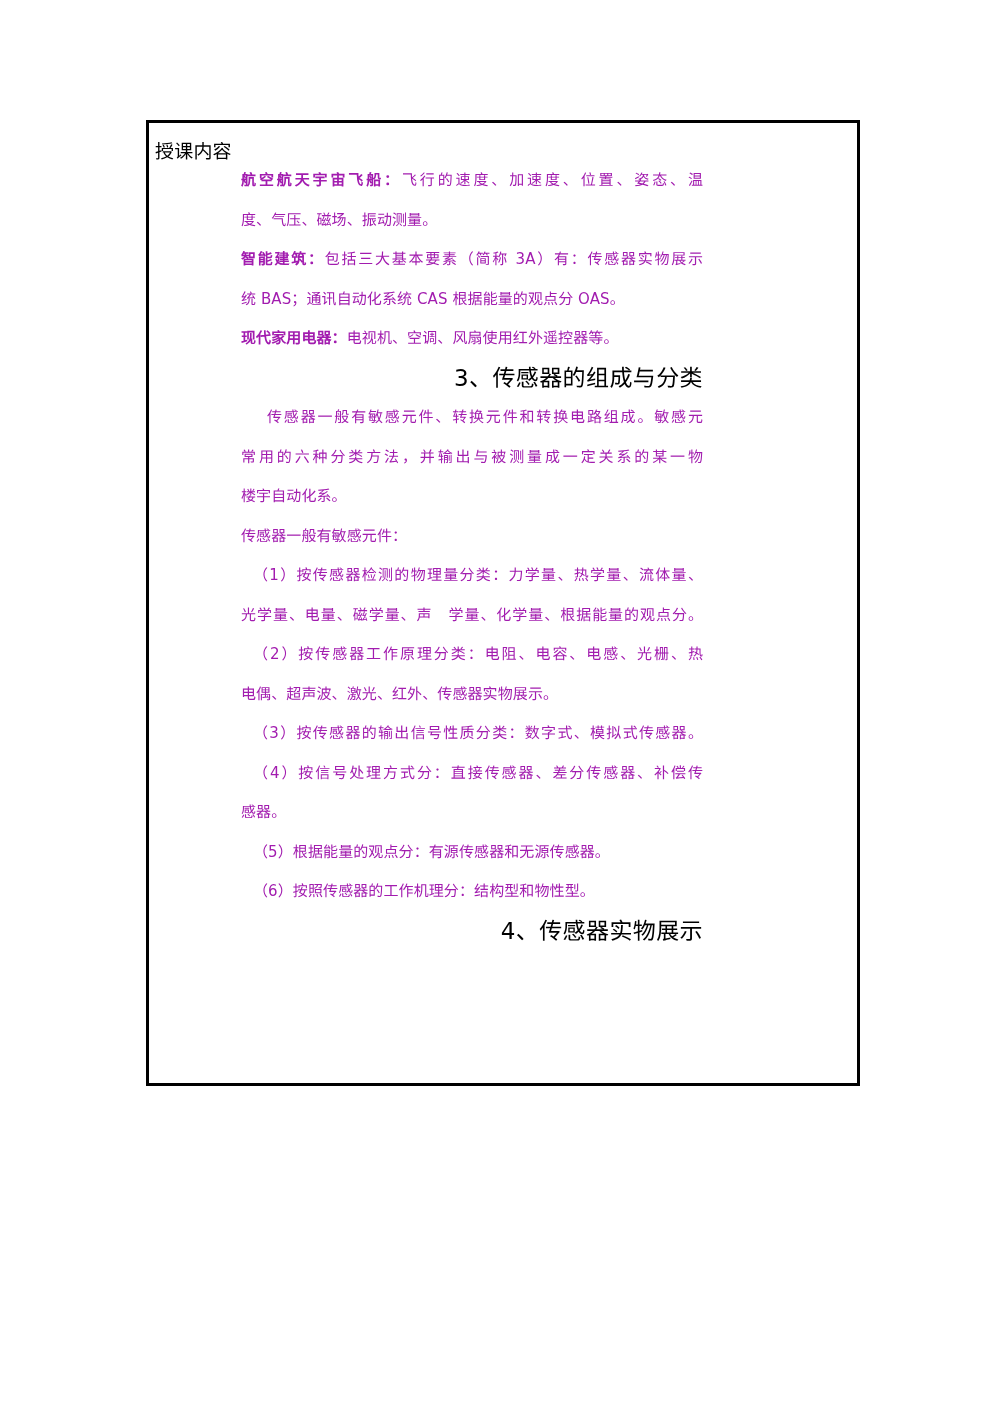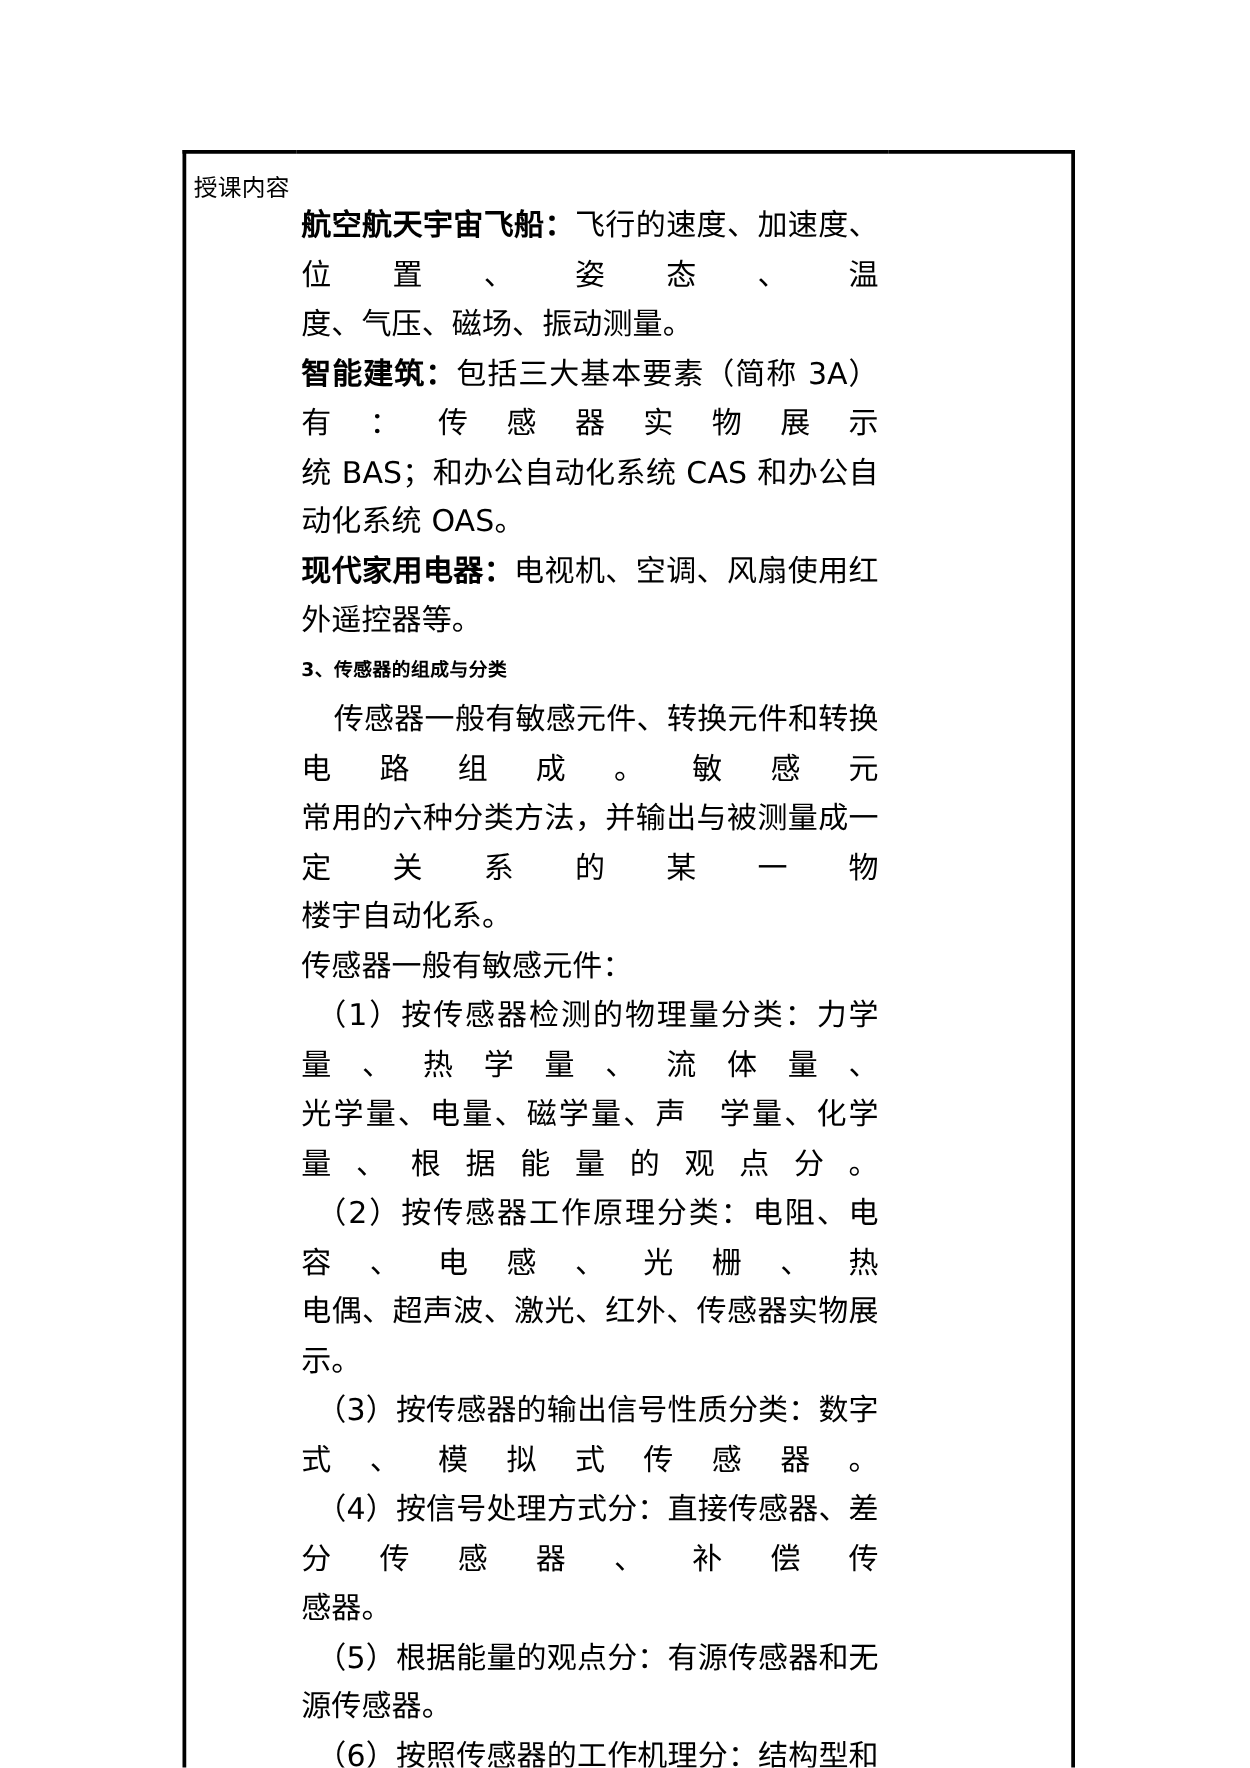--- a/index.html
+++ b/index.html
@@ -69,52 +69,53 @@
     min-height: 960px;
     box-sizing: border-box;
   }
 
   .notes-cell-inner {
     min-height: 960px;
   }
 
   
   .doc-line {
-    font-size: 24px;
+    font-size: 15px;
     line-height: 39.5px;
     text-align: justify;
     text-align-last: left;
     text-justify: inter-character;
     letter-spacing: 0.1px;
     word-break: break-all;
     margin: 0;
-    color: #000000;
+    color: #a21caf;
   }
   .doc-line.first-line {
     margin-top: 28px;
   }
   .doc-line.justify-full {
     text-align-last: justify;
   }
   .doc-line b,
   .doc-line .bold {
     font-weight: bold;
   }
   .indent-1 {
     text-indent: 12px;
   }
   .indent-2 {
     text-indent: 26px;
   }
   .heading-line {
-    font-weight: bold;
-    font-size: 15px;
+    font-weight: normal;
+    font-size: 23px;
     line-height: 39.5px;
     letter-spacing: 0.4px;
     margin: 0;
+    text-align: right;
   }
 
   
   .footer-title {
     position: absolute;
     left: 148px;
     top: 1168px;
     font-size: 28px;
     font-weight: bold;
     letter-spacing: 9px;
@@ -141,21 +142,21 @@
           <div class="label-cell-inner">授课内容</div>
         </td>
 
         <td class="col-body">
           <div class="body-cell-inner">
 
             <p class="doc-line first-line justify-full"><span class="bold">航空航天宇宙飞船：</span><span>飞行的速度、加速度、位置、姿态、温</span></p>
             <p class="doc-line">度、气压、磁场、振动测量。</p>
 
             <p class="doc-line justify-full"><span class="bold">智能建筑：</span><span>包括三大基本要素（简称 3A）有：传感器实物展示</span></p>
-            <p class="doc-line">统 BAS；和办公自动化系统 CAS 和办公自动化系统 OAS。</p>
+            <p class="doc-line">统 BAS；通讯自动化系统 CAS 根据能量的观点分 OAS。</p>
 
             <p class="doc-line"><span class="bold">现代家用电器：</span><span>电视机、空调、风扇使用红外遥控器等。</span></p>
 
             <p class="heading-line">3、传感器的组成与分类</p>
 
             <p class="doc-line indent-2 justify-full">传感器一般有敏感元件、转换元件和转换电路组成。敏感元</p>
             <p class="doc-line justify-full">常用的六种分类方法，并输出与被测量成一定关系的某一物</p>
             <p class="doc-line">楼宇自动化系。</p>
 
             <p class="doc-line">传感器一般有敏感元件：</p>

